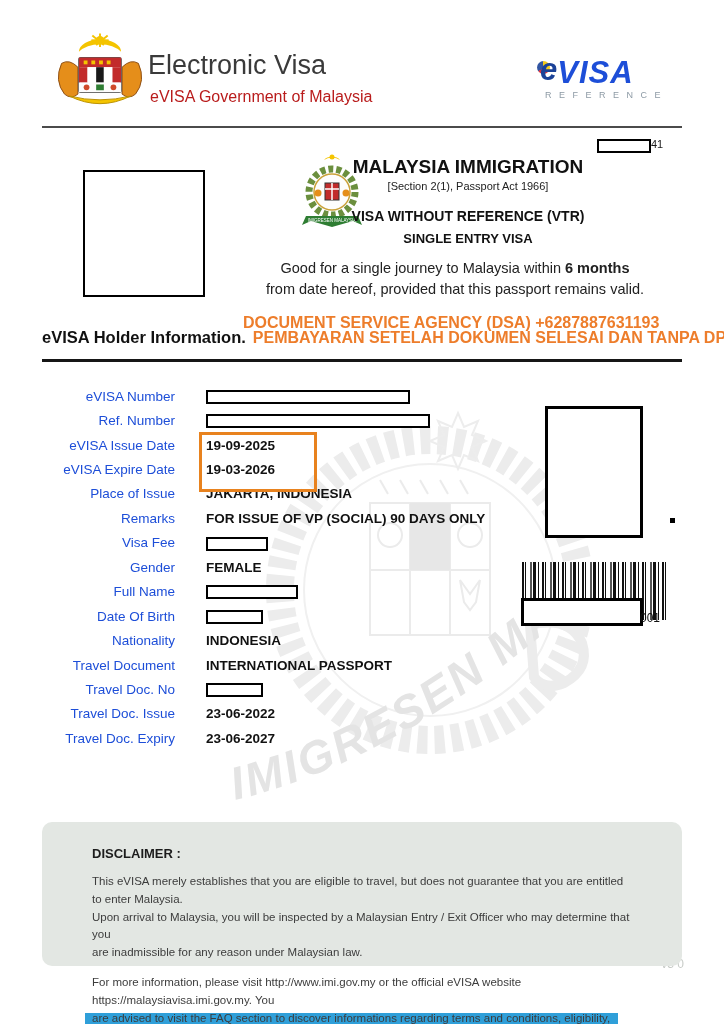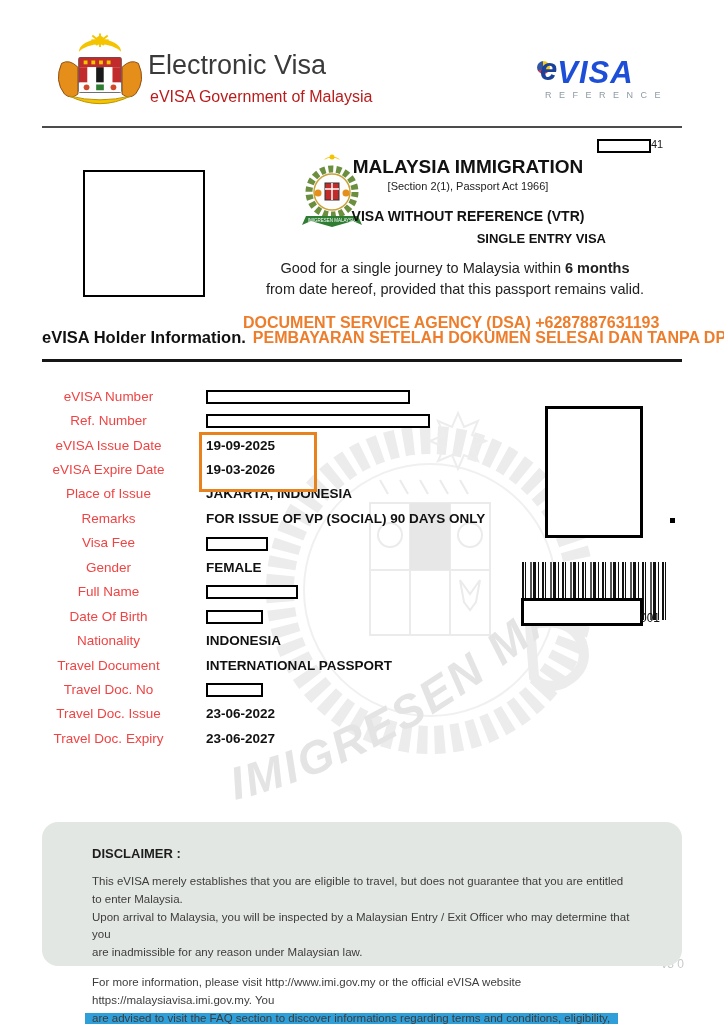--- a/index.html
+++ b/index.html
@@ -22,50 +22,50 @@
   
   .stamp-box{position:absolute;left:597px;top:139px;width:50px;height:10px;background:#fff;border:2.5px solid #000;}
   .stamp-suffix{position:absolute;left:651px;top:138px;font-size:11px;color:#1c1c1c;}
   .photo-left{position:absolute;left:83px;top:170px;width:118px;height:123px;border:2.5px solid #000;background:#fff;}
   
   .crest{position:absolute;left:300px;top:152px;}
   .imm-block{position:absolute;left:330px;top:156px;width:276px;text-align:center;}
   .imm-title{font-size:19px;font-weight:bold;color:#111;}
   .imm-section{font-size:11px;margin-top:2px;color:#222;}
   .imm-vtr{font-size:14px;font-weight:bold;margin-top:16px;color:#111;}
-  .imm-sev{font-size:13px;font-weight:bold;margin-top:7px;color:#111;text-align:right;}
+  .imm-sev{font-size:13px;font-weight:bold;margin-top:7px;color:#111;}
   .validity{position:absolute;left:150px;top:258px;width:610px;text-align:center;font-size:14.5px;line-height:1.45;color:#222;}
   .dsa{position:absolute;left:243px;top:314px;font-size:16px;font-weight:bold;color:#ed7d2b;}
   .holder-line{position:absolute;left:42px;top:328px;display:flex;align-items:baseline;gap:7px;white-space:nowrap;}
   .holder-title{font-size:16.5px;font-weight:bold;color:#111;}
   .holder-notice{font-size:16px;font-weight:bold;color:#ed7d2b;}
   .divider-holder{position:absolute;left:42px;top:359px;width:640px;height:2.5px;background:#161616;}
   
   .fields{position:absolute;left:42px;top:384px;width:470px;z-index:2;}
   .frow{display:flex;align-items:center;height:24.45px;}
-  .flabel{width:133px;text-align:center;font-size:13.5px;color:#ef4444;flex:none;}
+  .flabel{width:133px;text-align:right;font-size:13.5px;color:#1d4ed8;flex:none;}
   .fvalue{margin-left:31px;font-size:13.5px;font-weight:bold;color:#111;white-space:nowrap;}
   .redact{display:inline-block;height:10px;background:#fff;border:2.5px solid #000;vertical-align:middle;}
   .red-evisa-number{width:200px;}
   .red-ref-number{width:220px;}
   .red-visa-fee{width:58px;}
   .red-full-name{width:88px;}
   .red-date-of-birth{width:53px;}
   .red-travel-doc-no{width:53px;}
   .hl-dates{position:absolute;left:199px;top:432px;width:112px;height:54px;border:3px solid #e8821e;z-index:3;}
   
   .photo-right{position:absolute;left:545px;top:406px;width:92px;height:126px;border:3px solid #000;background:#fff;z-index:2;}
   .stray-dot{position:absolute;left:670px;top:518px;width:5px;height:5px;background:#000;z-index:2;}
   .barcode{position:absolute;left:522px;top:562px;width:148px;height:58px;z-index:2;
     background:repeating-linear-gradient(90deg,#111 0 2px,#fff 2px 3px,#111 3px 4px,#fff 4px 8px,
       #555 8px 10px,#fff 10px 11px,#111 11px 14px,#fff 14px 16px,#111 16px 17px,#fff 17px 20px);}
   .barcode-redact{position:absolute;left:521px;top:598px;width:116px;height:22px;background:#fff;border:3px solid #000;z-index:3;}
   .barcode-suffix{position:absolute;left:640px;top:611px;font-size:12px;color:#111;z-index:3;}
   
-  .disclaimer{position:absolute;left:42px;top:822px;width:640px;height:144px;background:#e3e7e3;border-radius:16px;z-index:2;box-sizing:border-box;padding:24px 50px 0 50px;}
+  .disclaimer{position:absolute;left:42px;top:822px;width:640px;height:144px;background:#e3e7e3;border-radius:10px;z-index:2;box-sizing:border-box;padding:24px 50px 0 50px;}
   .disc-title{font-size:13px;font-weight:bold;color:#1c1c1c;}
   .disc-p{margin-top:12px;font-size:11.5px;line-height:1.55;color:#3c3c3c;white-space:pre-line;}
   .version{position:absolute;right:40px;top:938px;font-size:12px;color:#c7cbc7;margin-top:19px;}
   .footer-bar{position:absolute;left:85px;top:1013px;width:533px;height:11px;background:#2f9fd9;}
   
   .watermark{position:absolute;left:230px;top:395px;z-index:0;}
   .content-layer{position:relative;z-index:1;}
 </style>
 </head>
 <body>

